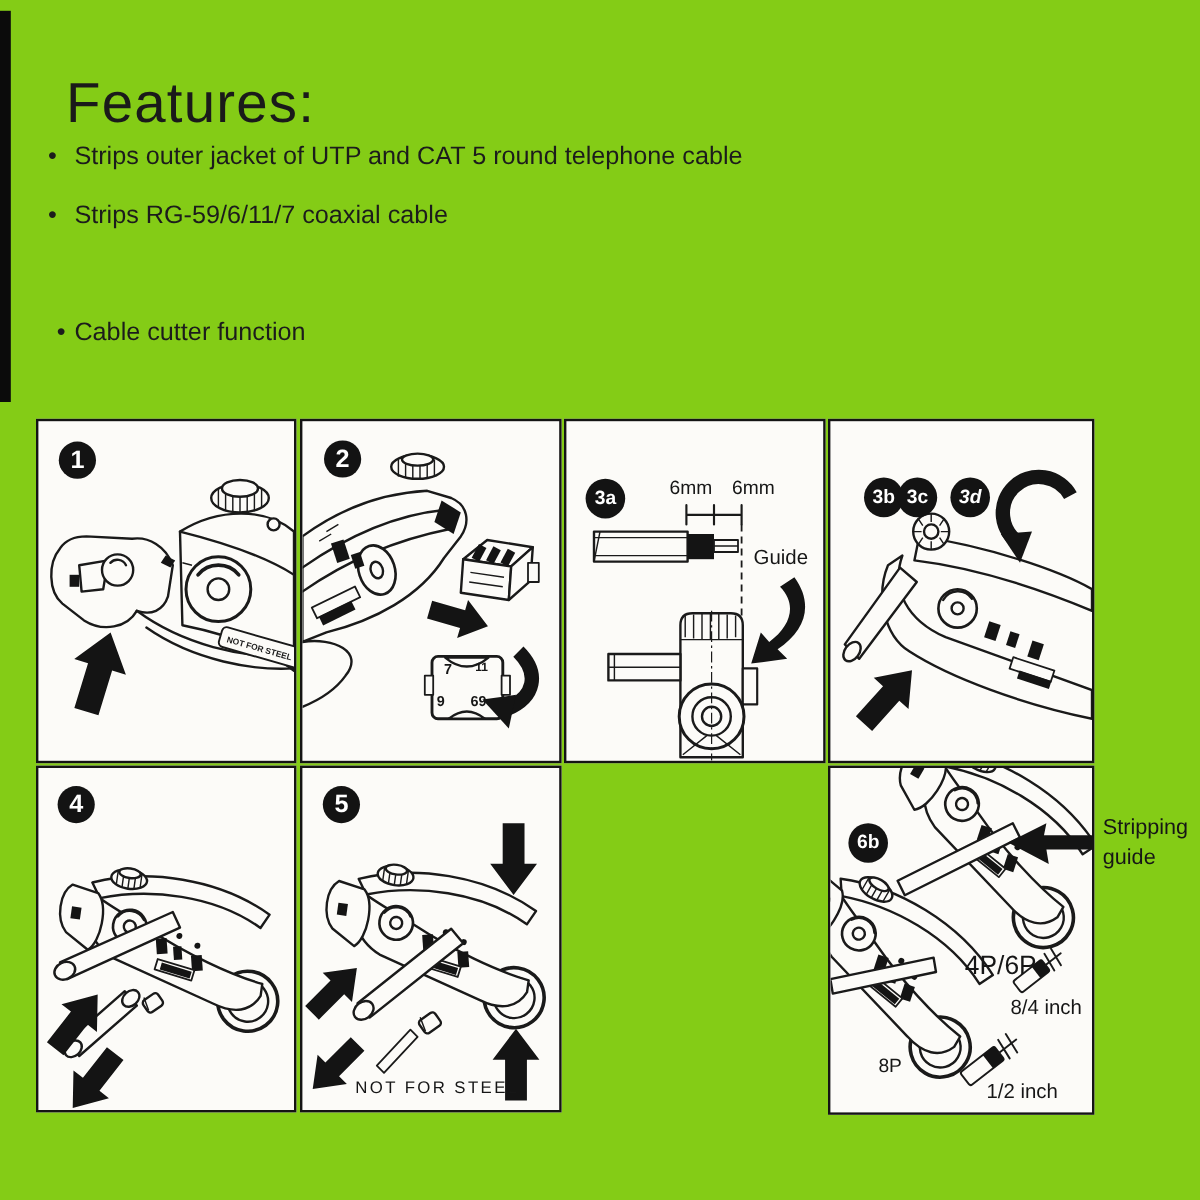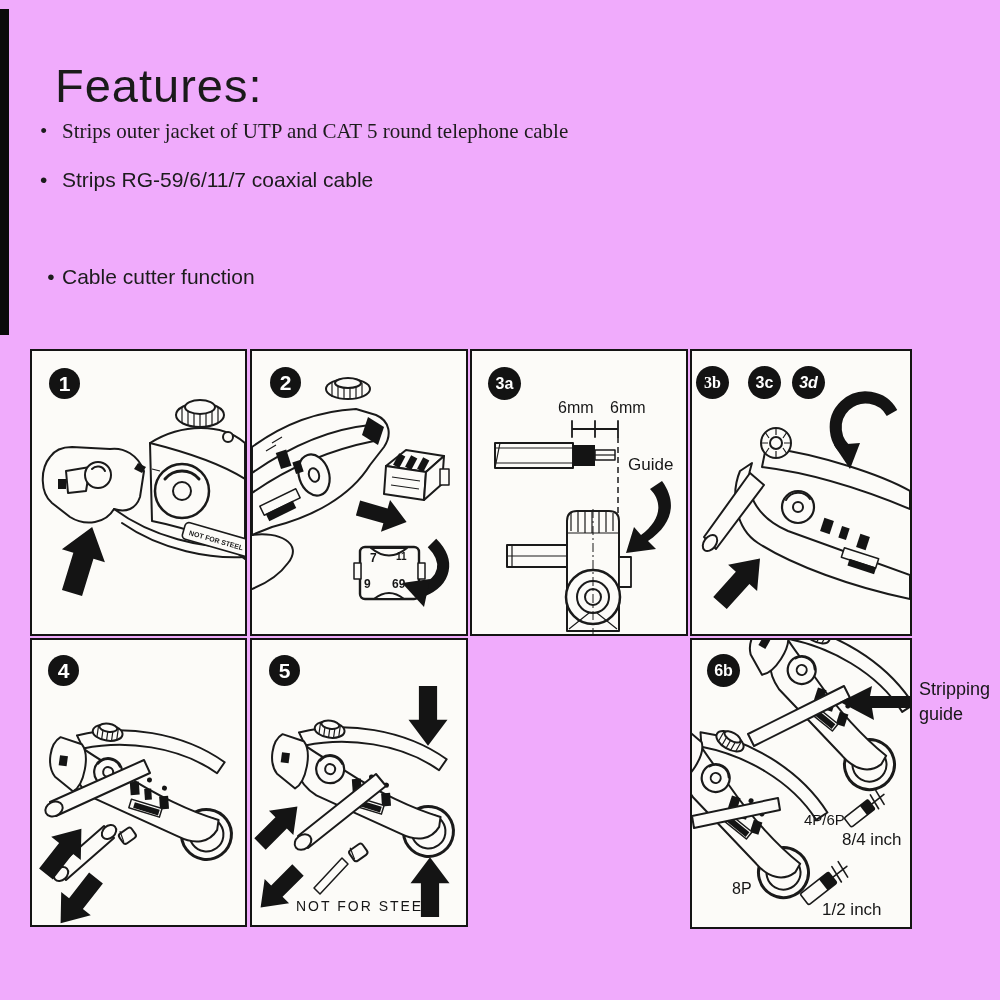--- a/index.html
+++ b/index.html
@@ -1,45 +1,45 @@
 <!DOCTYPE html>
 <html><head>
 <meta charset="utf-8">
 <style>
   html,body{margin:0;padding:0;}
   body{font-family:"Liberation Sans","DejaVu Sans",sans-serif;background:#ffffff;}
-  #page{position:relative;width:1000px;height:1000px;background:#f0abfc;overflow:hidden;color:#161616;}
+  #page{position:relative;width:1000px;height:1000px;background:#84cc16;overflow:hidden;color:#161616;}
   
   #edge-strip{position:absolute;left:0;top:9px;width:9px;height:326px;background:#0b0b0b;}
   
   #features-title{position:absolute;left:55px;top:58px;font-size:47px;letter-spacing:1px;color:#1a1a1a;}
   .feat-item{position:absolute;left:40px;font-size:21px;color:#1c1c1c;white-space:nowrap;}
   .feat-item .dot{display:inline-block;width:22px;font-size:21px;}
   
   .panel{position:absolute;border:2px solid #141414;background:#fcfbf8;box-sizing:border-box;overflow:hidden;}
   .panel svg{position:absolute;left:0;top:0;}
   .badge{position:absolute;background:#131313;color:#fff;border-radius:50%;display:flex;align-items:center;justify-content:center;font-weight:bold;}
   .badge.single{width:31px;height:31px;font-size:21px;}
-  .badge.multi{width:33px;height:33px;font-size:16px;}
+  .badge.multi{width:33px;height:33px;font-size:16px;margin-top:32px;}
   .lbl{position:absolute;color:#161616;white-space:nowrap;}
   .ink{stroke:#1a1a1a;fill:none;stroke-width:2;stroke-linecap:round;stroke-linejoin:round;}
   .inkf{stroke:#1a1a1a;fill:#fcfbf8;stroke-width:2;stroke-linejoin:round;}
   .blk{fill:#141414;stroke:none;}
   .thin{stroke:#1a1a1a;stroke-width:1.2;fill:none;}
   #stripping-label{position:absolute;left:919px;top:677px;font-size:18px;line-height:25px;color:#161616;}
 </style>
 </head>
 <body>
 
 <div id="page">
 
   <div id="edge-strip"></div>
 
   <div id="features-title">Features:</div>
-  <div class="feat-item" style="top:119px;font-family:Liberation Serif, serif;">
+  <div class="feat-item" style="top:119px;">
     <span class="dot">•</span><span>Strips outer jacket of UTP and CAT 5 round telephone cable</span>
   </div>
   <div class="feat-item" style="top:168px;">
     <span class="dot">•</span><span>Strips RG-59/6/11/7 coaxial cable</span>
   </div>
   <div class="feat-item" style="top:265px;text-align:center;">
     <span class="dot">•</span><span>Cable cutter function</span>
   </div>
 
   <svg width="0" height="0" style="position:absolute" aria-hidden="true">
@@ -205,21 +205,21 @@
       <ellipse class="inkf" cx="18" cy="192" rx="9" ry="6" transform="rotate(-53 18 192)"></ellipse>
 
       <g>
         <path d="M200,62 A30,30 0 1 0 158,102" stroke="#141414" stroke-width="12" fill="none"></path>
         <polygon class="blk" points="142,94 168,92 158,118"></polygon>
       </g>
       <g>
         <use href="#arr" transform="translate(28,252) rotate(-48) scale(1.3)"></use>
       </g>
     </svg>
-    <div class="badge multi" style="left:4px;top:15px;font-family:Liberation Serif, serif;">3b</div>
+    <div class="badge multi" style="left:28px;top:15px;">3b</div>
     <div class="badge multi" style="left:56px;top:15px;">3c</div>
     <div class="badge multi" style="left:100px;top:15px;font-style:italic;">3d</div>
   </div>
 
   <div class="panel" style="left:30px;top:638px;width:217px;height:289px;">
     <svg width="213" height="285" viewBox="0 0 213 285">
       <g transform="translate(22,72) rotate(8)">
           <use href="#std-tool"></use>
         </g>
       <polygon class="inkf" points="112,120 18,162 24,176 118,133"></polygon>
@@ -292,21 +292,21 @@
         <rect class="inkf" x="0" y="0" width="30" height="12" rx="2" style="stroke-width:1.6"></rect>
         <rect class="blk" x="20" y="0" width="10" height="12"></rect>
         <path class="ink" d="M30,6 L46,6 M35,-2 L33,14 M42,-2 L40,14" style="stroke-width:1.6"></path>
       </g>
       <g transform="translate(108,254) rotate(-38)">
         <rect class="inkf" x="0" y="0" width="36" height="14" rx="2" style="stroke-width:1.6"></rect>
         <rect class="blk" x="24" y="0" width="12" height="14"></rect>
         <path class="ink" d="M36,7 L54,7 M42,-2 L40,16 M50,-2 L48,16" style="stroke-width:1.6"></path>
       </g>
     </svg>
-    <span class="lbl" style="left:112px;top:152px;font-size:15px;margin-top:19px;">4P/6P</span>
+    <span class="lbl" style="left:112px;top:152px;font-size:22px;">4P/6P</span>
     <span class="lbl" style="left:150px;top:190px;font-size:17px;">8/4 inch</span>
     <span class="lbl" style="left:40px;top:240px;font-size:16px;">8P</span>
     <span class="lbl" style="left:130px;top:260px;font-size:17px;">1/2 inch</span>
     <div class="badge multi" style="left:15px;top:14px;">6b</div>
   </div>
 
   <div id="stripping-label">
     <div>Stripping</div>
     <div>guide</div>
   </div>

